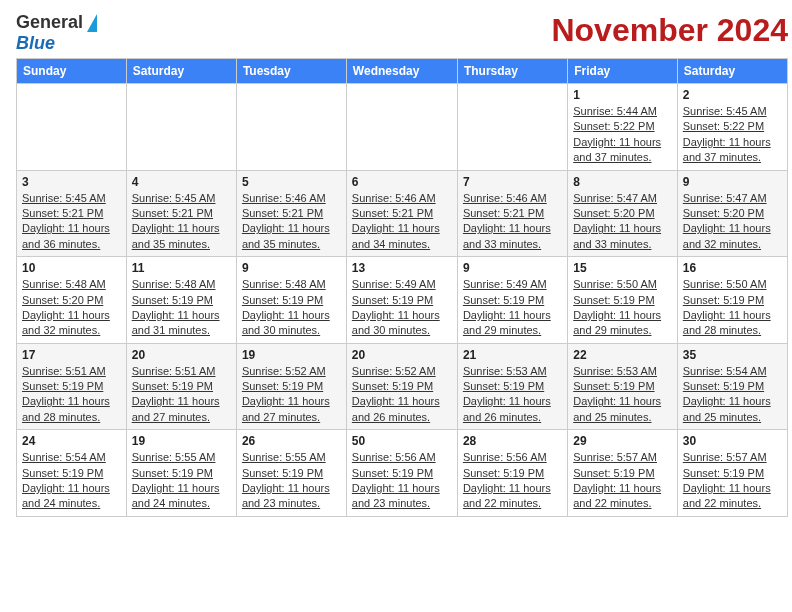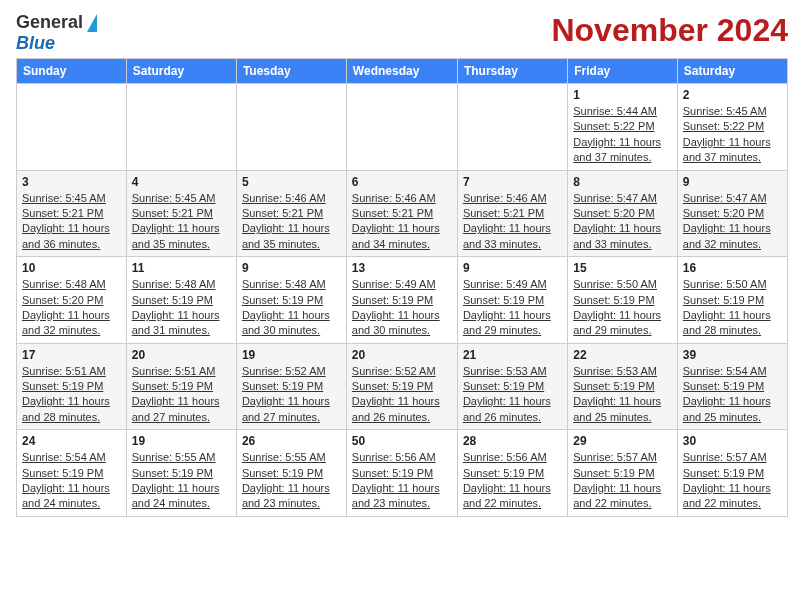--- a/index.html
+++ b/index.html
@@ -270,21 +270,21 @@
 Sunset: 5:19 PM
 Daylight: 11 hours and 26 minutes.</div>
           </td>
           <td>
             <span class="day-number">22</span>
             <div class="day-info" style="white-space: pre-line;">Sunrise: 5:53 AM
 Sunset: 5:19 PM
 Daylight: 11 hours and 25 minutes.</div>
           </td>
           <td>
-            <span class="day-number">39</span>
+            <span class="day-number">35</span>
             <div class="day-info" style="white-space: pre-line;">Sunrise: 5:54 AM
 Sunset: 5:19 PM
 Daylight: 11 hours and 25 minutes.</div>
           </td>
         </tr>
         <tr>
           <td>
             <span class="day-number">24</span>
             <div class="day-info" style="white-space: pre-line;">Sunrise: 5:54 AM
 Sunset: 5:19 PM

